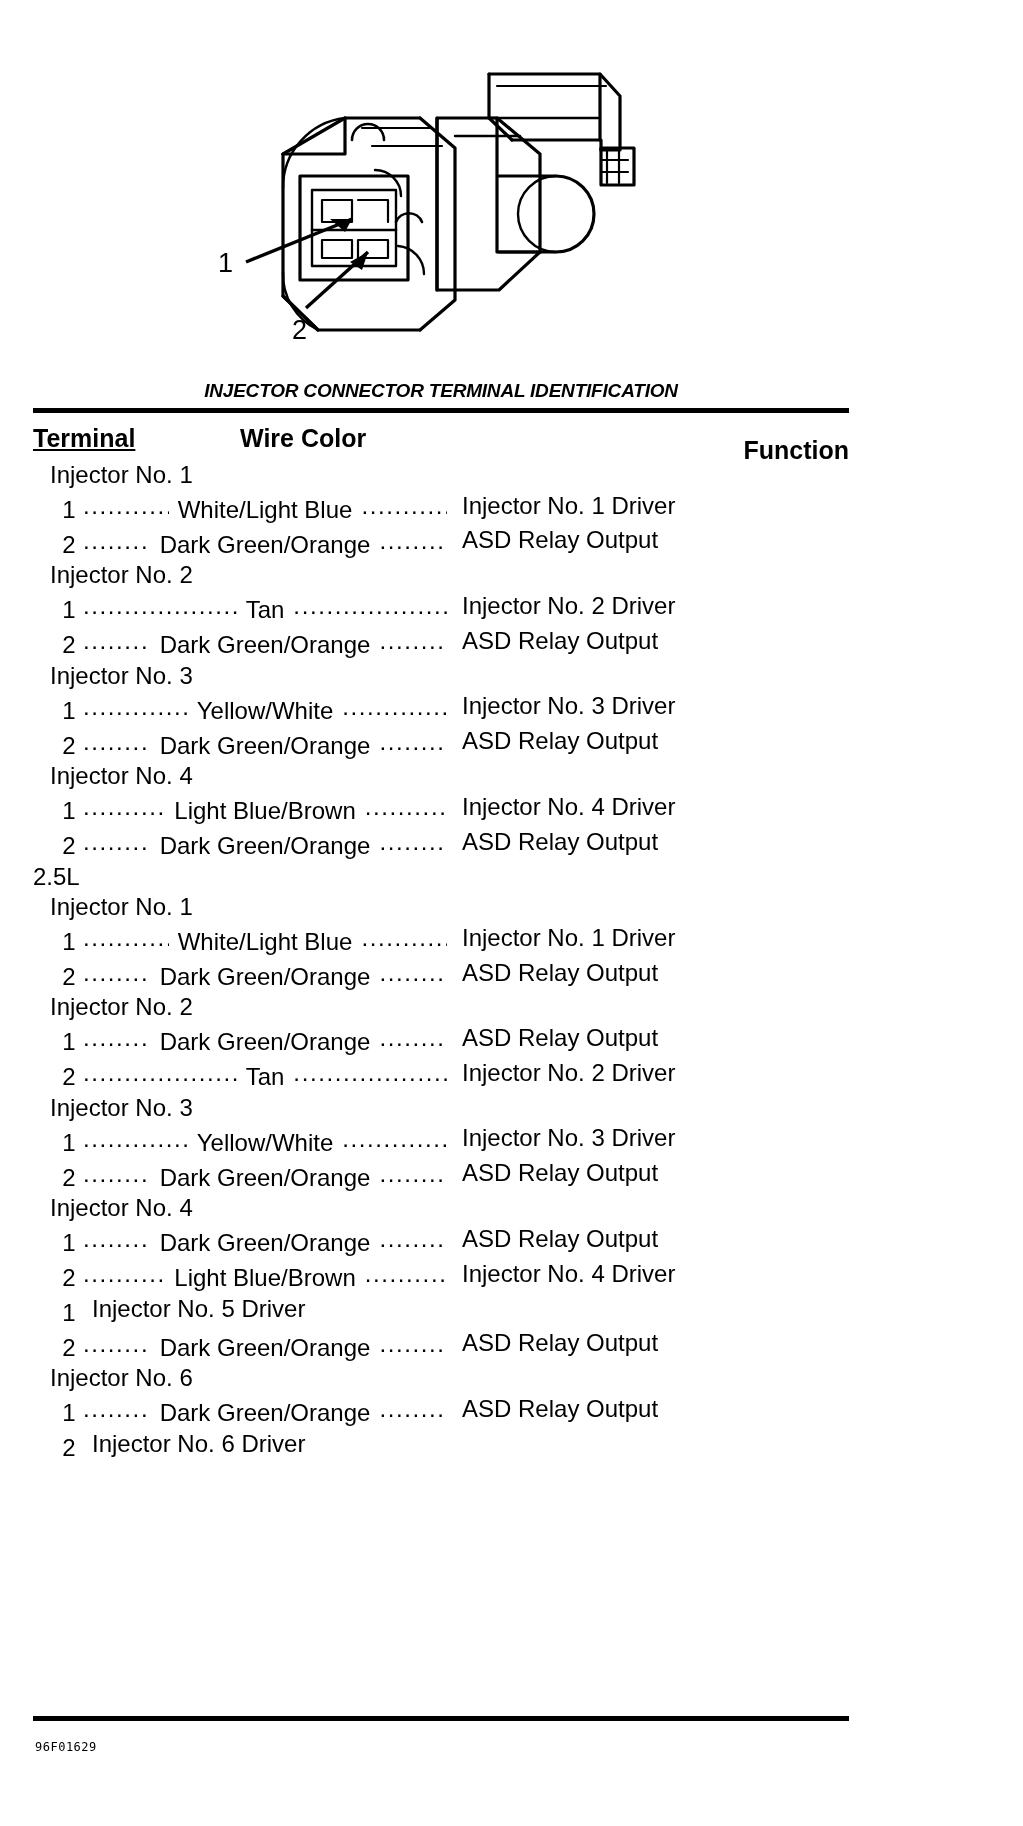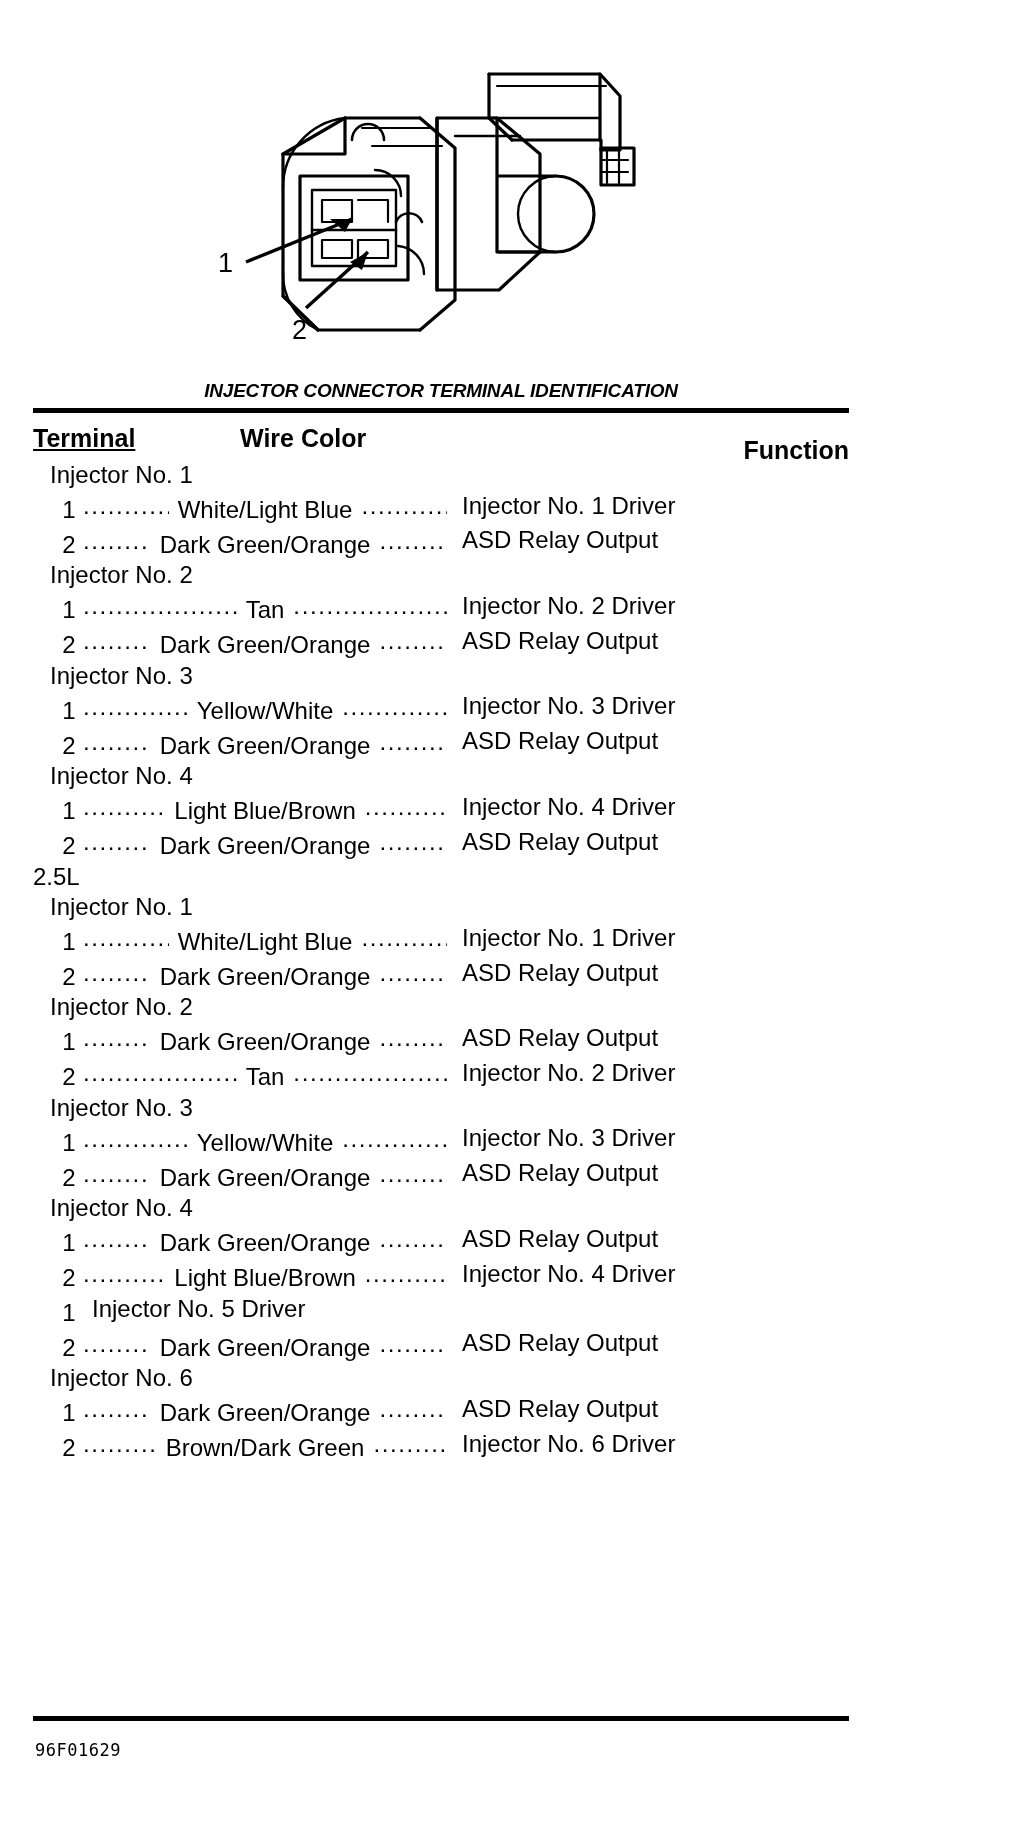--- a/index.html
+++ b/index.html
@@ -140,21 +140,21 @@
     align-items: center;
     min-width: 0;
   }
 
   
   #footer-code {
     position: absolute;
     left: 35px;
     top: 1740px;
     font-family: "DejaVu Sans Mono", monospace;
-    font-size: 17px;
+    font-size: 12px;
     letter-spacing: 0.5px;
   }
 </style>
 </head>
 <body>
 
 <div id="illustration">
   <svg width="1023" height="368" viewBox="0 0 1023 368" xmlns="http://www.w3.org/2000/svg">
     <g fill="none" stroke="#000" stroke-width="3.2" stroke-linejoin="round" stroke-linecap="round">
 
@@ -465,25 +465,20 @@
           <span class="t-wire">Dark Green/Orange</span>
           <span class="dots"></span>
         </span>
         <span class="func-block">
           <span class="dots"></span>
           <span class="t-func">ASD Relay Output</span>
         </span>
       </div>
       <div class="term-row">
         <span class="t-num">2</span>
-        <span class="wire-block">
-          <span class="dots"></span>
-          <span class="t-wire">Brown/Dark Green</span>
-          <span class="dots"></span>
-        </span>
         <span class="func-block">
           <span class="dots"></span>
           <span class="t-func">Injector No. 6 Driver</span>
         </span>
       </div>
     </div>
 </div>
 
 <div class="rule-bottom"></div>
 

